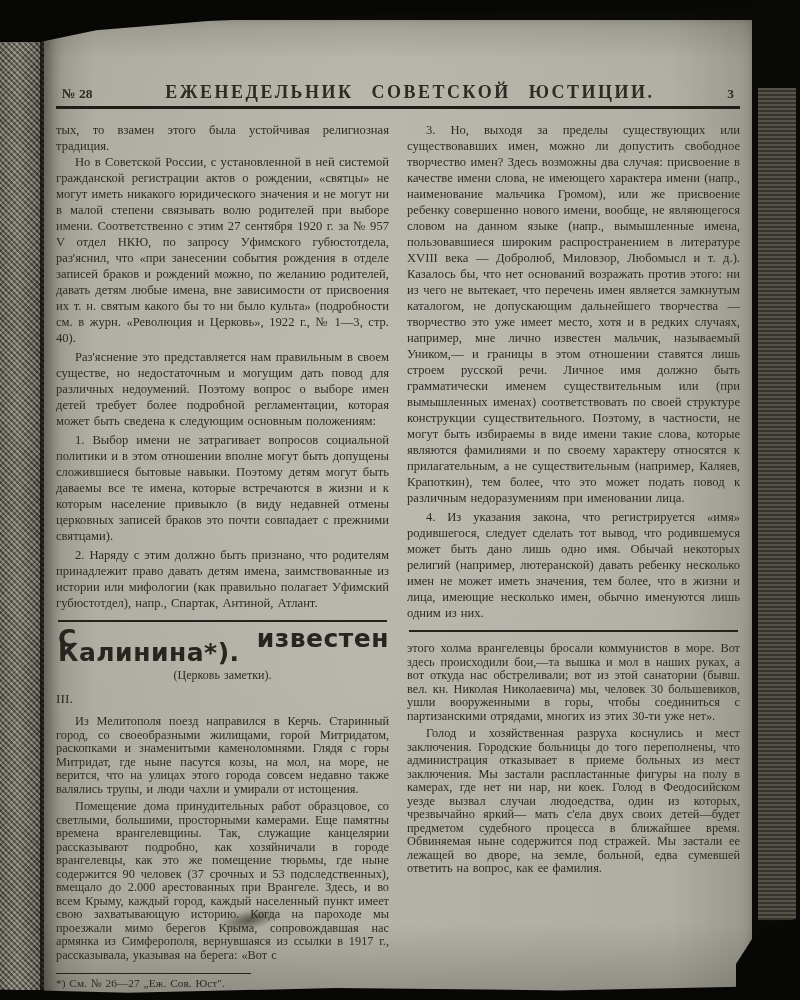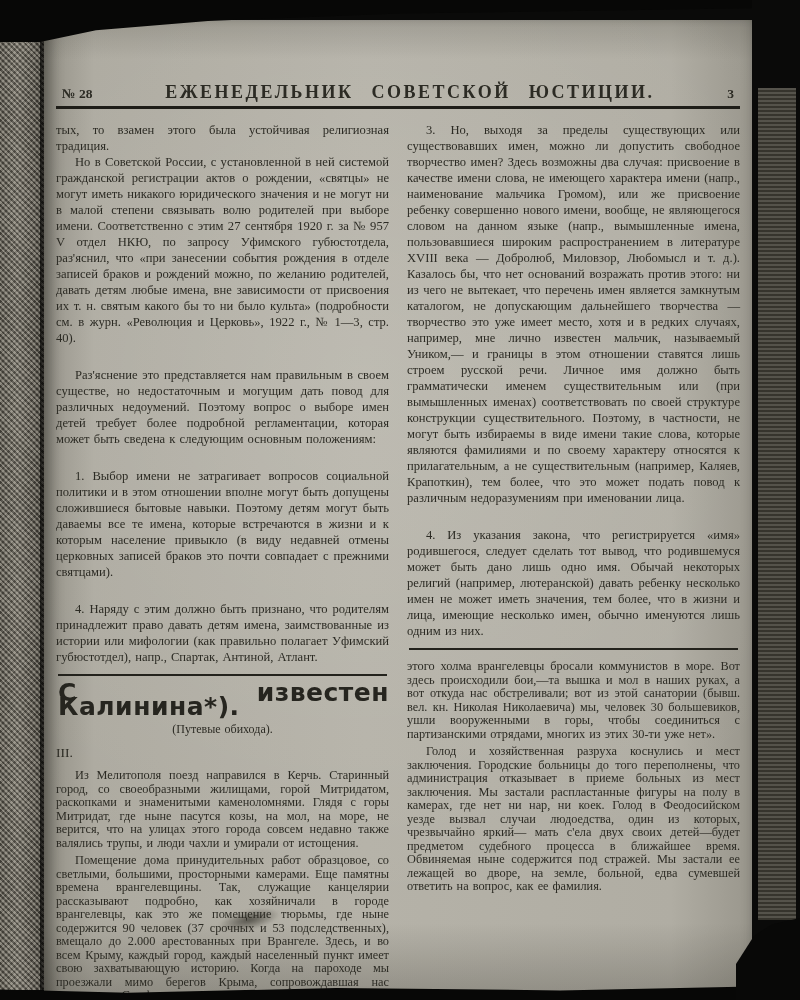--- a/index.html
+++ b/index.html
@@ -39,21 +39,21 @@
        font-weight:bold;font-size:13.5px;padding:0 6px 0 6px;}
   .hdr-title{letter-spacing:2.5px;word-spacing:11px;font-size:18px;}
   .hdr-rule{border:none;border-top:3px solid #1e1d18;margin:3px 0 13px 0;}
   
   .cols{display:flex;gap:18px;}
   .col{flex:1;min-width:0;}
   .a1{font-size:12.6px;line-height:16px;text-align:justify;word-spacing:1px;}
   .a2{font-size:12.3px;line-height:13.5px;text-align:justify;word-spacing:1px;}
   p{margin:0;text-indent:19px;}
   p.ni{text-indent:0;}
-  p.sp{margin-top:21px;}
+  p.sp{margin-top:3px;}
   p.sps{margin-top:4px;}
   .divider{border:none;border-top:2.5px solid #23221c;margin:9px 2px 10px 2px;}
   
   .a2-title{
     font-family:"DejaVu Sans","Liberation Sans",sans-serif;
     font-weight:bold;font-size:25px;letter-spacing:.5px;
     margin:8px 0 10px 2px;color:#26251f;
   }
   .a2-subtitle{text-align:center;font-size:12px;margin:0 0 9px 0;text-indent:0;}
   .a2-chapter{text-align:left;font-size:13.5px;font-weight:normal;margin:0 0 10px 0;text-indent:0;}
@@ -105,28 +105,28 @@
     <hr class="hdr-rule">
 
     <div class="cols">
 
       <div class="col">
         <div class="a1">
           <p class="ni">тых, то взамен этого была устойчивая религиозная традиция.</p>
           <p>Но в Советской России, с установленной в ней системой гражданской регистрации актов о рождении, «святцы» не могут иметь никакого юридического значения и не могут ни в малой степени связывать волю родителей при выборе имени. Соответственно с этим 27 сентября 1920 г. за № 957 V отдел НКЮ, по запросу Уфимского губюстотдела, раз'яснил, что «при занесении события рождения в отделе записей браков и рождений можно, по желанию родителей, давать детям любые имена, вне зависимости от присвоения их т. н. святым какого бы то ни было культа» (подробности см. в журн. «Революция и Церковь», 1922 г., № 1—3, стр. 40).</p>
           <p class="sp">Раз'яснение это представляется нам правильным в своем существе, но недостаточным и могущим дать повод для различных недоумений. Поэтому вопрос о выборе имен детей требует более подробной регламентации, которая может быть сведена к следующим основным положениям:</p>
           <p class="sp">1. Выбор имени не затрагивает вопросов социальной политики и в этом отношении вполне могут быть допущены сложившиеся бытовые навыки. Поэтому детям могут быть даваемы все те имена, которые встречаются в жизни и к которым население привыкло (в виду недавней отмены церковных записей браков это почти совпадает с прежними святцами).</p>
-          <p class="sp">4. Наряду с этим должно быть признано, что родителям принадлежит право давать детям имена, заимствованные из истории или мифологии (как правильно полагает Уфимский губюстотдел), напр., Спартак, Антиной, Атлант.</p>
+          <p class="sp">2. Наряду с этим должно быть признано, что родителям принадлежит право давать детям имена, заимствованные из истории или мифологии (как правильно полагает Уфимский губюстотдел), напр., Спартак, Антиной, Атлант.</p>
         </div>
 
         <hr class="divider">
 
         <div class="a2">
           <h1 class="a2-title">С известен Калинина*).</h1>
-          <p class="a2-subtitle">(Путевые обихода).</p>
+          <p class="a2-subtitle">(Церковь заметки).</p>
           <p class="a2-chapter">III.</p>
           <p>Из Мелитополя поезд направился в Керчь. Старинный город, со своеобразными жилищами, горой Митридатом, раскопками и знаменитыми каменоломнями. Глядя с горы Митридат, где ныне пасутся козы, на мол, на море, не верится, что на улицах этого города совсем недавно также валялись трупы, и люди чахли и умирали от истощения.</p>
           <p class="sps">Помещение дома принудительных работ образцовое, со светлыми, большими, просторными камерами. Еще памятны времена врангелевщины. Так, служащие канцелярии рассказывают подробно, как хозяйничали в городе врангелевцы, как это же помещение тюрьмы, где ныне содержится 90 человек (37 срочных и 53 подследственных), вмещало до 2.000 арестованных при Врангеле. Здесь, и во всем Крыму, каждый город, каждый населенный пункт имеет свою захватывающую историю. Когда на пароходе мы проезжали мимо берегов Крыма, сопровождавшая нас армянка из Симферополя, вернувшаяся из ссылки в 1917 г., рассказывала, указывая на берега: «Вот с</p>
           <hr class="fn-rule">
           <p class="fn-text">*) См. № 26—27 „Еж. Сов. Юст".</p>
         </div>
       </div>
 
       <div class="col">
         <div class="a1">

